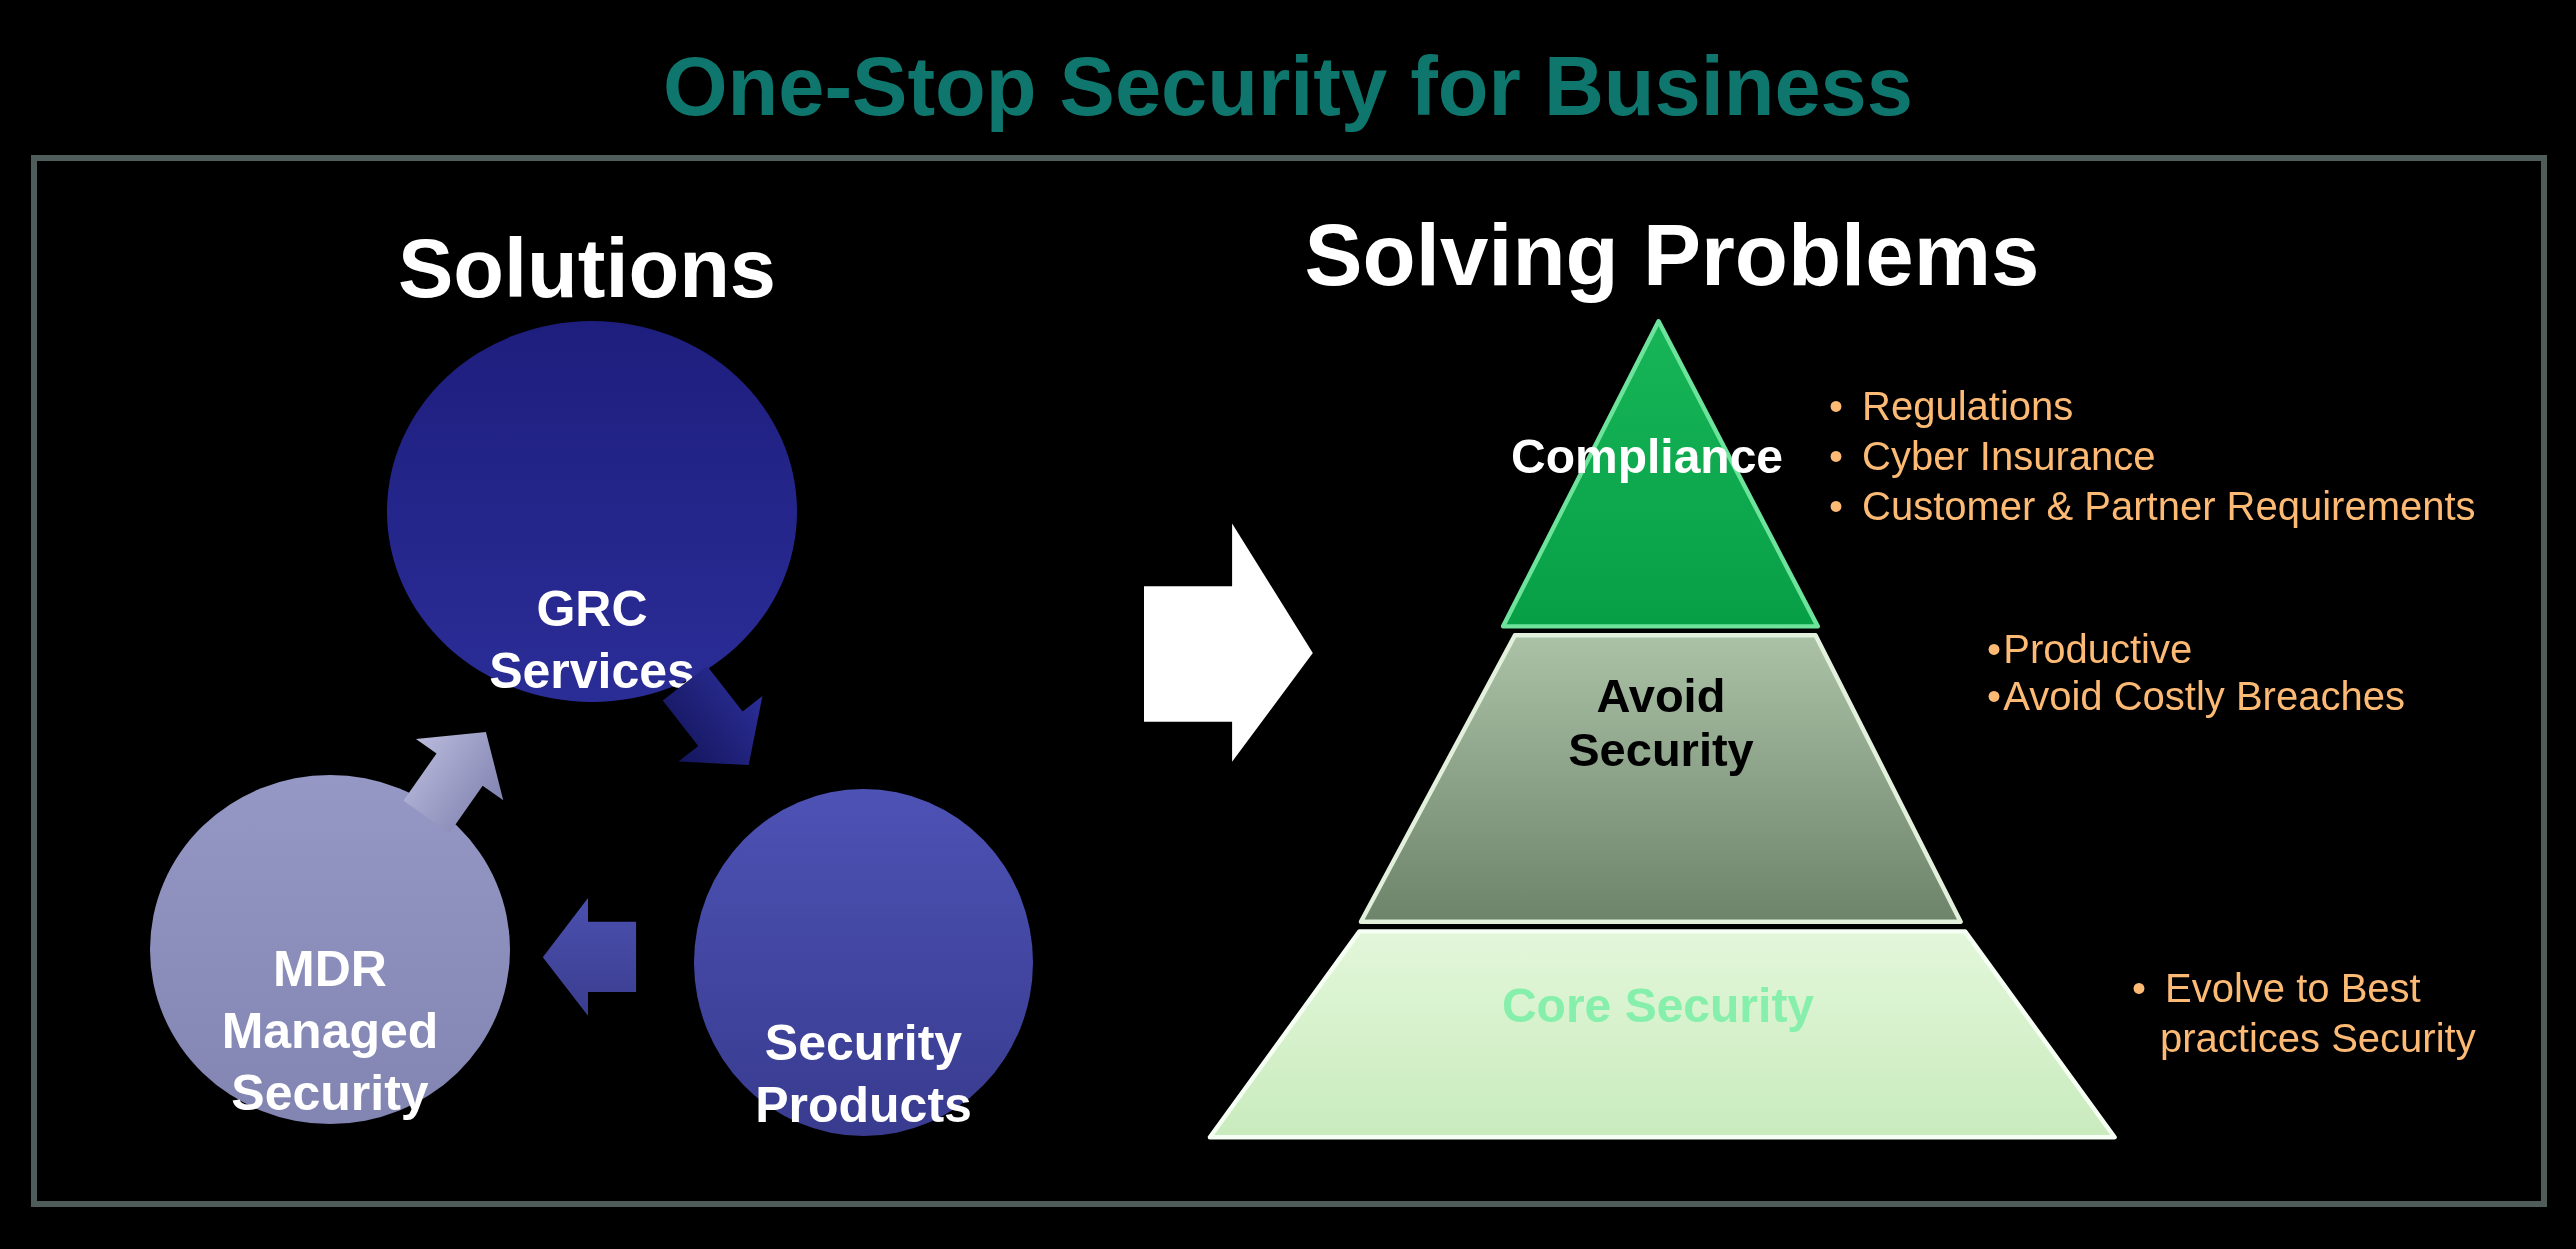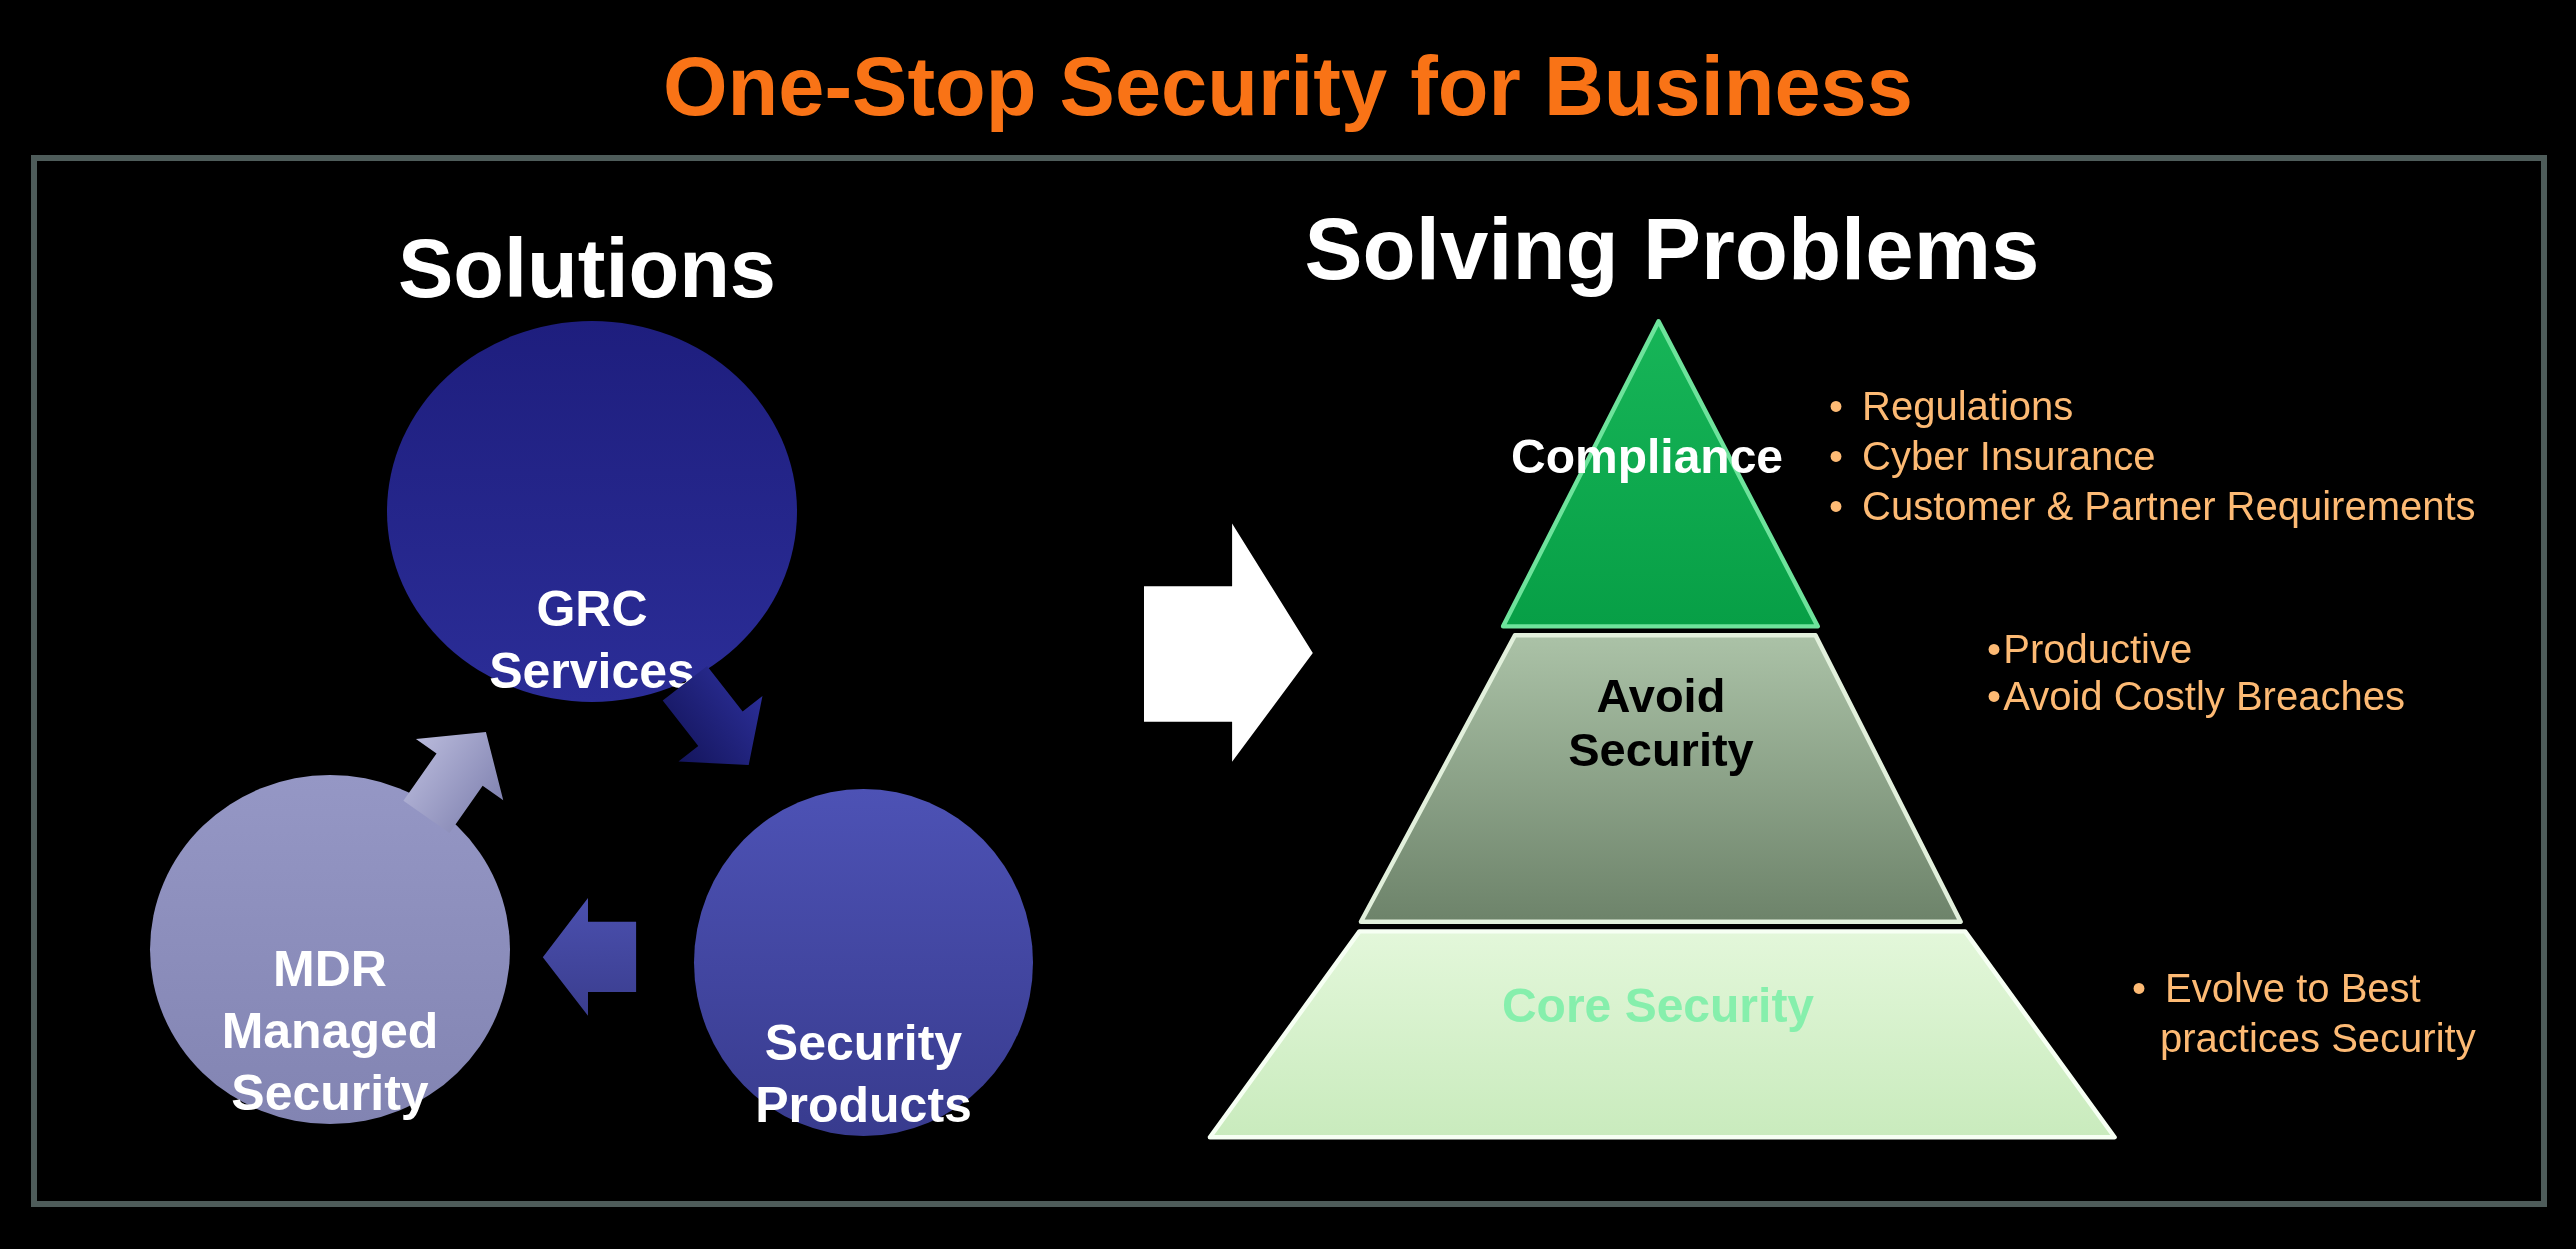--- a/index.html
+++ b/index.html
@@ -1,25 +1,25 @@
 <!DOCTYPE html>
 <html style="font-size:12px"><head>
 <meta charset="utf-8">
 <style>
   html,body{margin:0;padding:0;background:#000;}
   body{width:2576px;height:1249px;position:relative;overflow:hidden;
        font-family:"Liberation Sans", sans-serif;}
   .abs{position:absolute;}
   .title{left:0;top:39px;width:2576px;text-align:center;
-         font-size:83px;font-weight:bold;color:#f97316;z-index:5;}
+         font-size:83px;font-weight:bold;color:#0f766e;z-index:5;}
   .panel{left:31px;top:155px;width:2504px;height:1040px;
          border:6px solid #4E5C5A;z-index:0;}
   .section-heading{font-weight:bold;color:#FFFFFF;text-align:center;z-index:5;}
   .solutions-heading{left:217px;top:221px;width:740px;font-size:83px;}
-  .solving-heading{left:1302px;top:199px;width:740px;font-size:87px;}
+  .solving-heading{left:1302px;top:205px;width:740px;font-size:87px;}
 
   .circle{border-radius:50%;display:flex;flex-direction:column;
           align-items:center;justify-content:flex-end;z-index:1;}
   .circle .cl{color:#FFFFFF;font-weight:bold;font-size:50px;
               line-height:62px;text-align:center;}
   .c-grc{left:387px;top:321px;width:410px;height:381px;
          background:linear-gradient(#1E1E7E,#2B2D97);}
   .c-sp{left:694px;top:789px;width:339px;height:347px;
         background:linear-gradient(#4D52B5,#383B8E);}
   .c-mdr{left:150px;top:775px;width:360px;height:349px;

